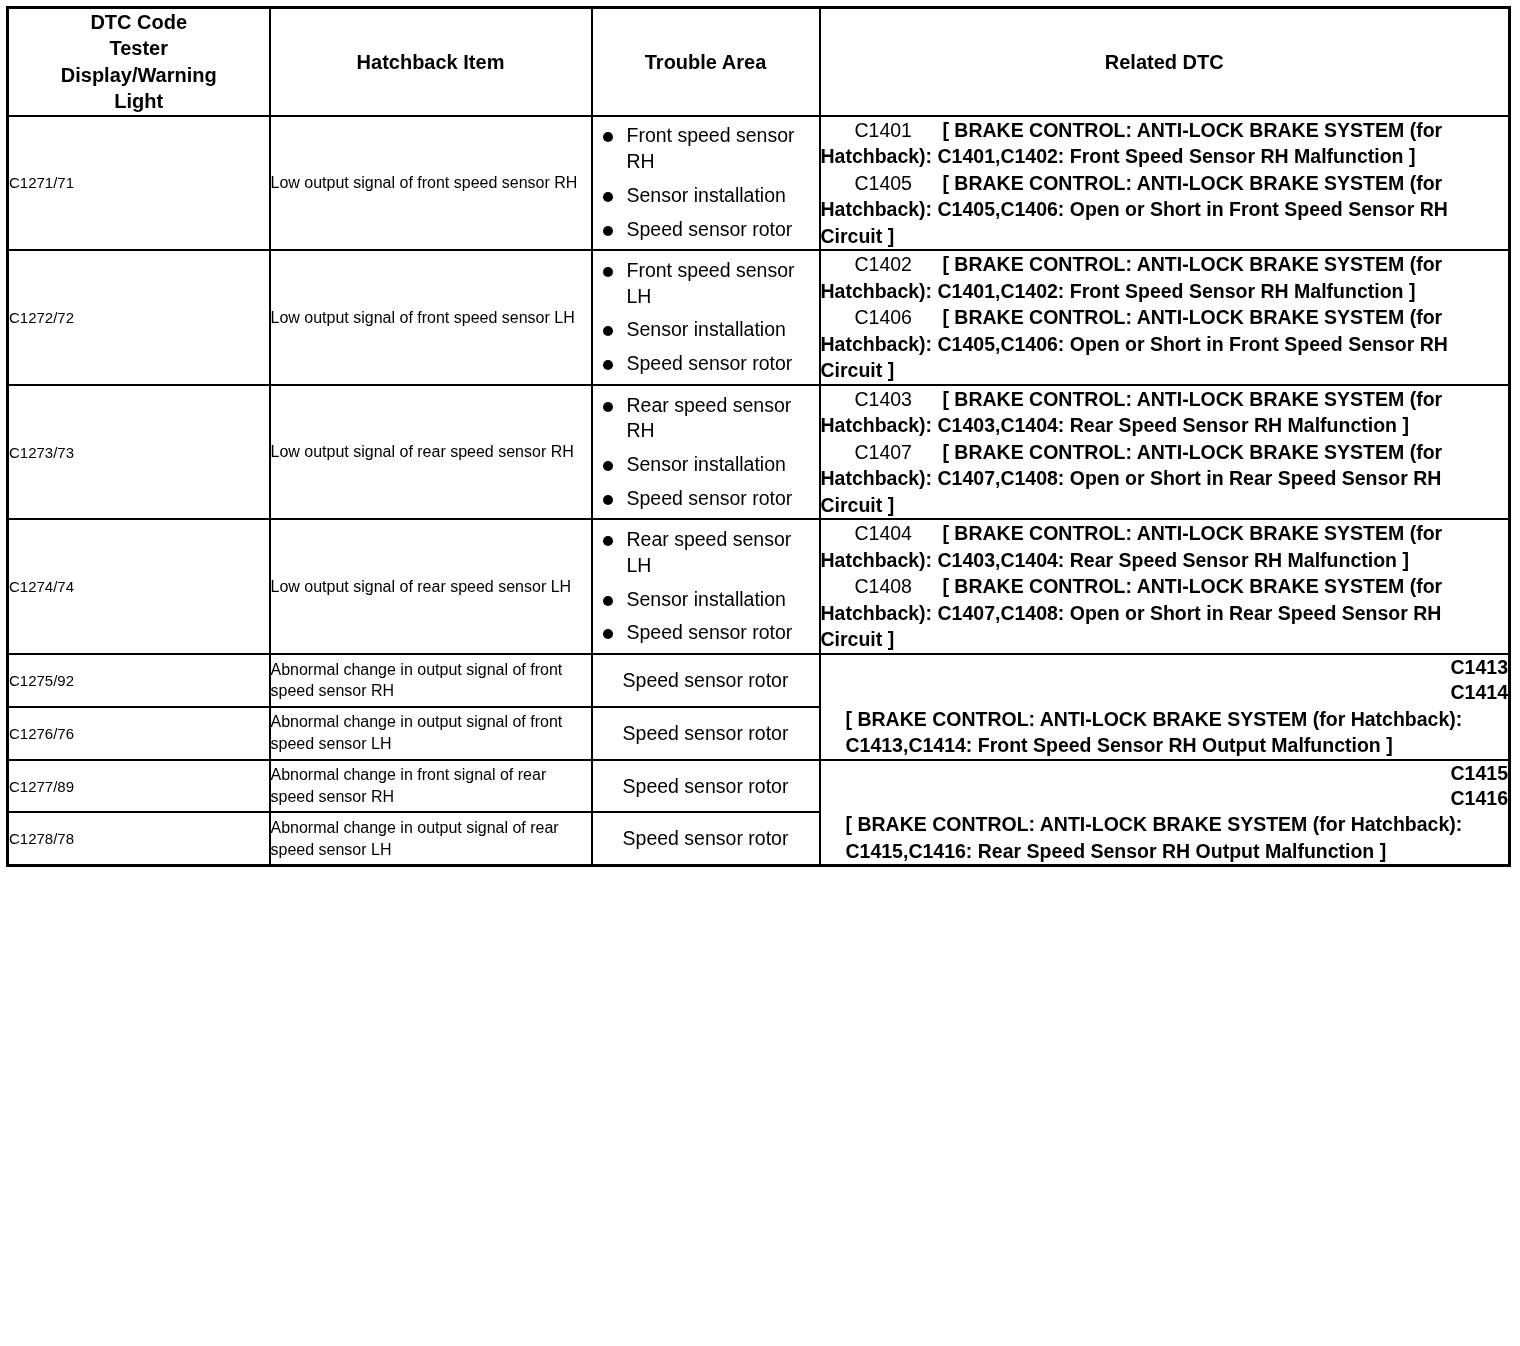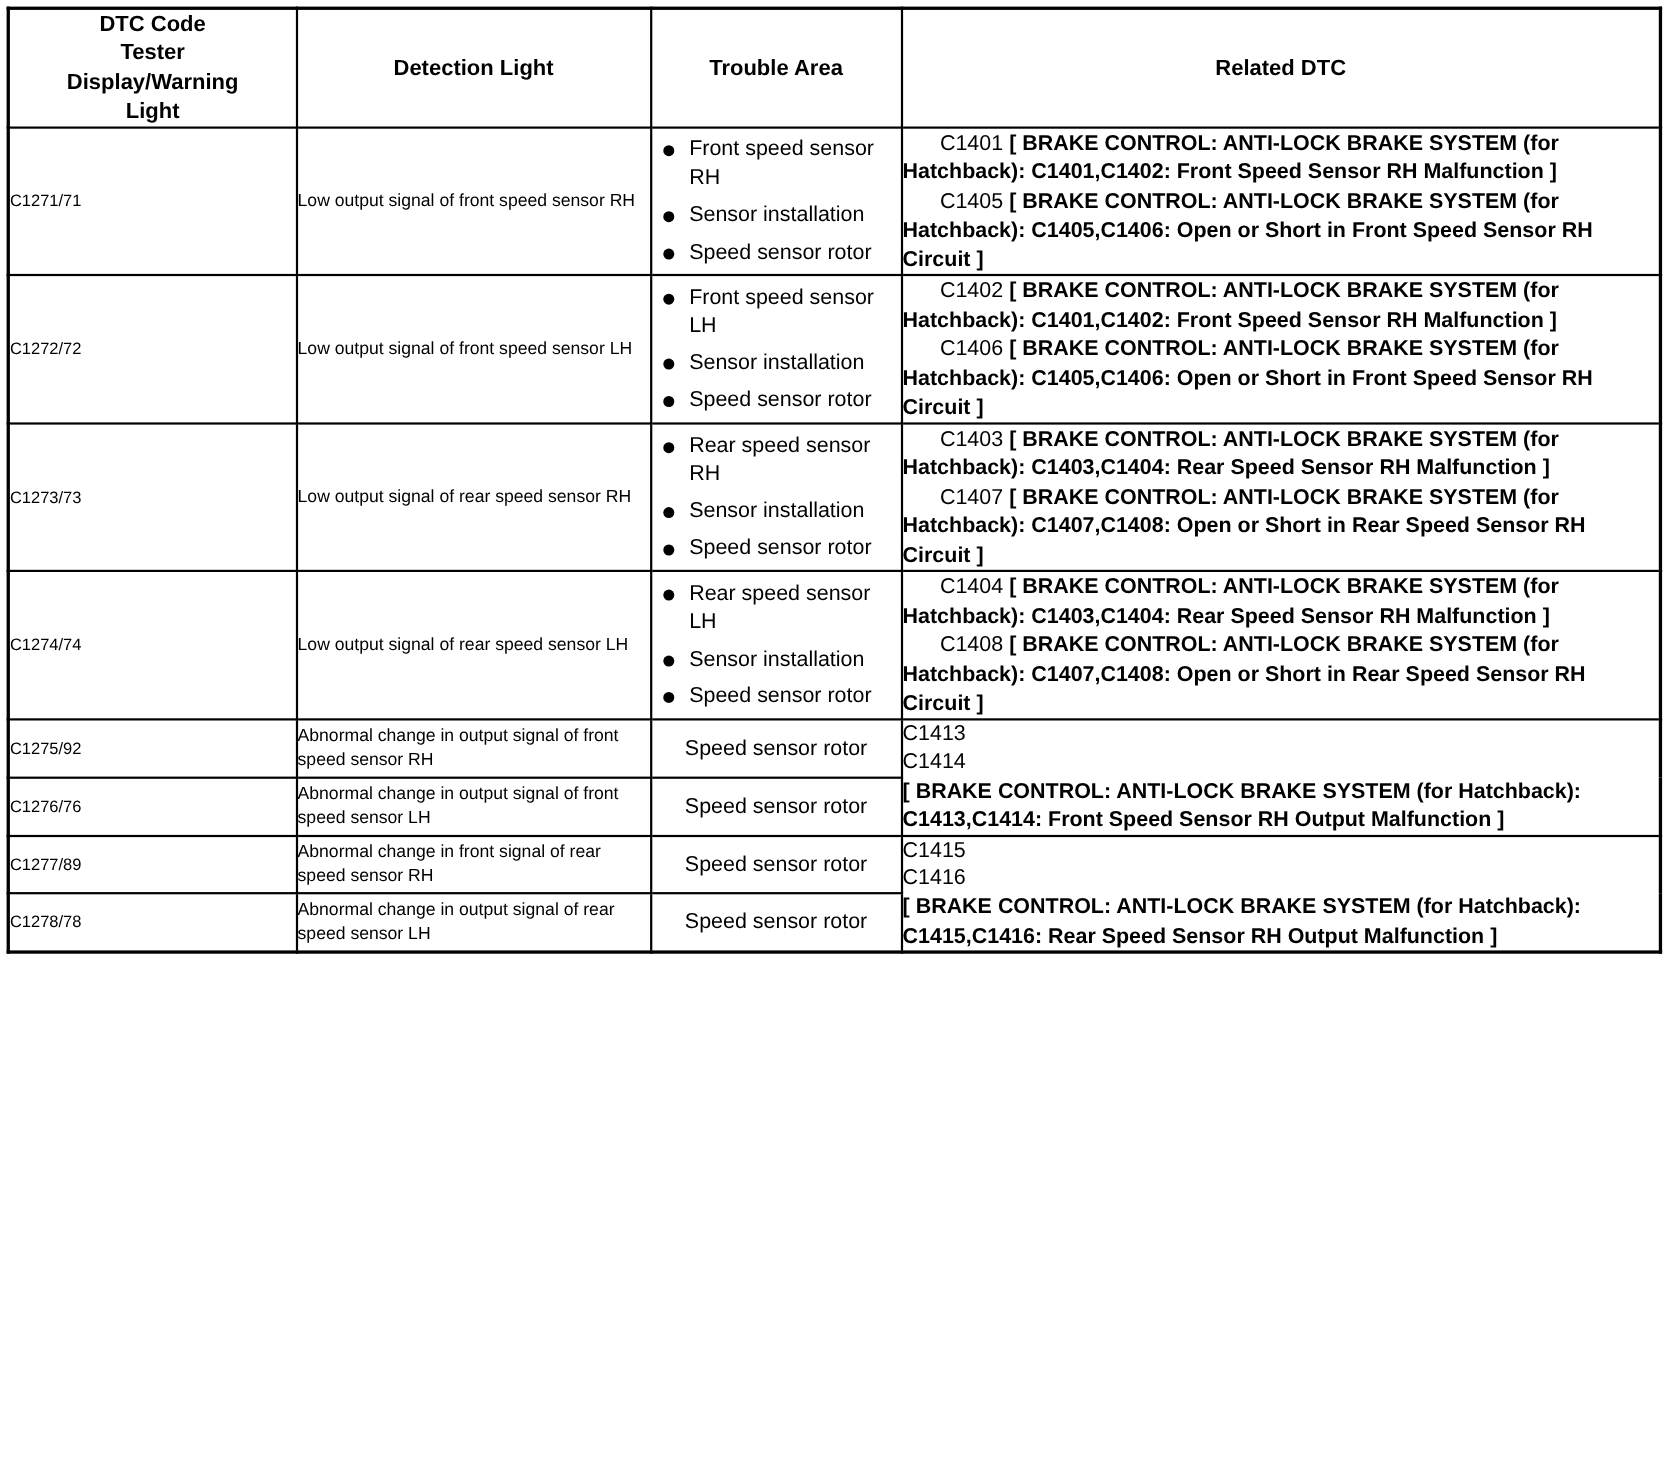--- a/index.html
+++ b/index.html
@@ -88,42 +88,42 @@
     border-radius: 50%;
   }
   td.related {
     font-size: 19.5px;
     padding: 10px 10px 10px 12px;
     vertical-align: middle;
     line-height: 1.36;
   }
   .rel-line { margin: 0; }
   .rel-code { font-weight: normal; margin-left: 34px; }
-  .rel-bold { font-weight: bold; }
-  .plain-code { font-weight: normal; line-height: 1.30; }
+  .rel-bold { font-weight: bold; margin-left: 25px; }
+  .plain-code { font-weight: bold; line-height: 1.30; text-align: right; }
   .blk { display: block; }
 </style>
 </head>
 <body>
 
 <div class="page">
   <table class="dtc">
     <colgroup>
       <col class="c1">
         <col class="c2">
         <col class="c3">
         <col class="c4">
     </colgroup>
     <thead>
       <tr>
         <th style="white-space: pre-line;">DTC Code
 Tester
 Display/Warning
 Light</th>
-        <th>Detection Light</th>
+        <th>Hatchback Item</th>
         <th>Trouble Area</th>
         <th>Related DTC</th>
       </tr>
     </thead>
     <tbody>
 
       <tr>
         <td class="code">C1271/71</td>
         <td class="detect">Low output signal of front speed sensor RH</td>
         <td class="trouble">

